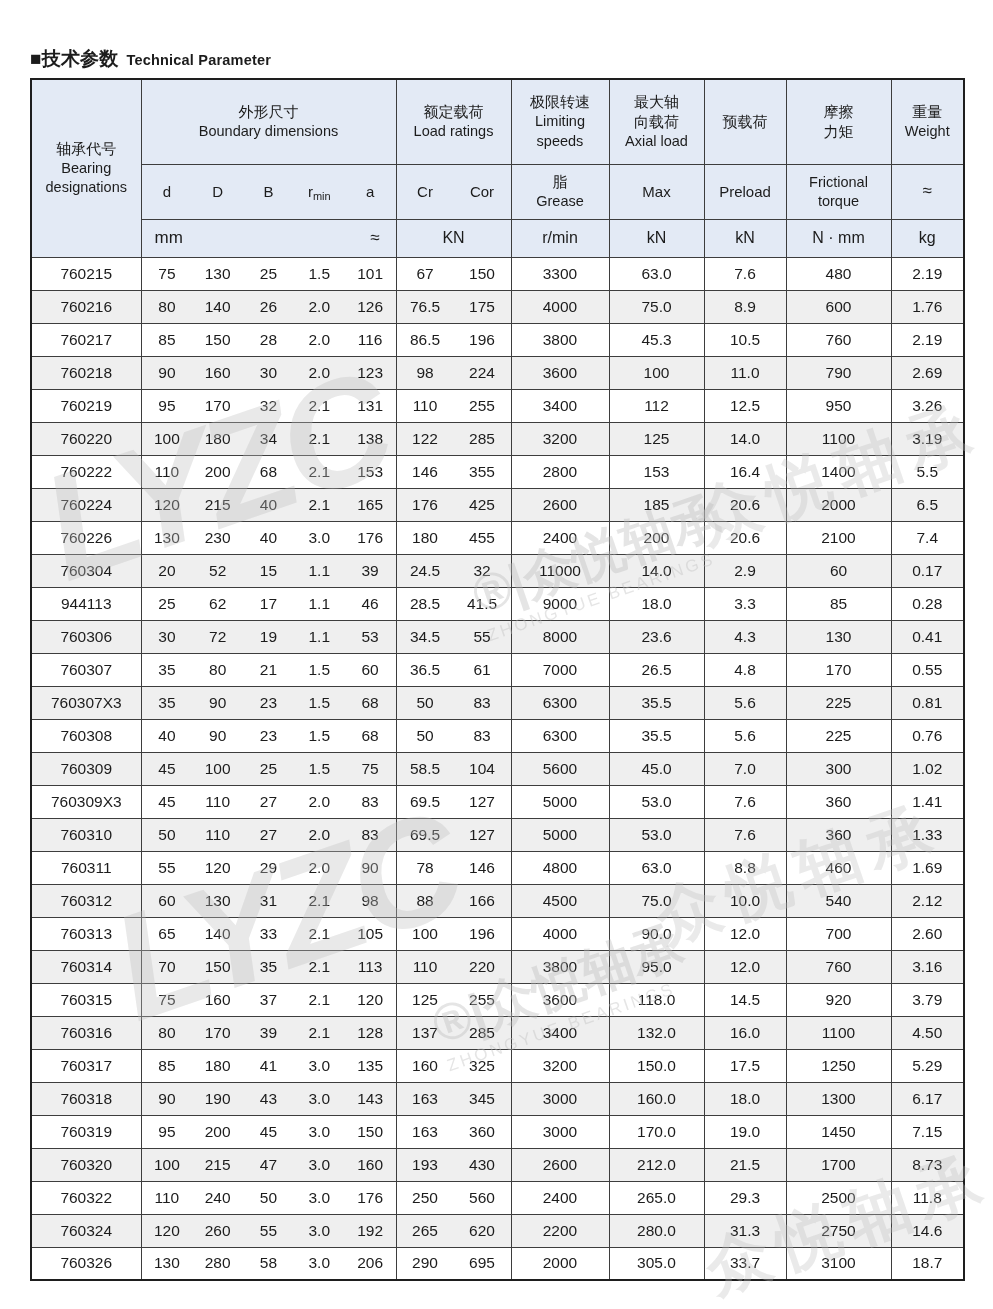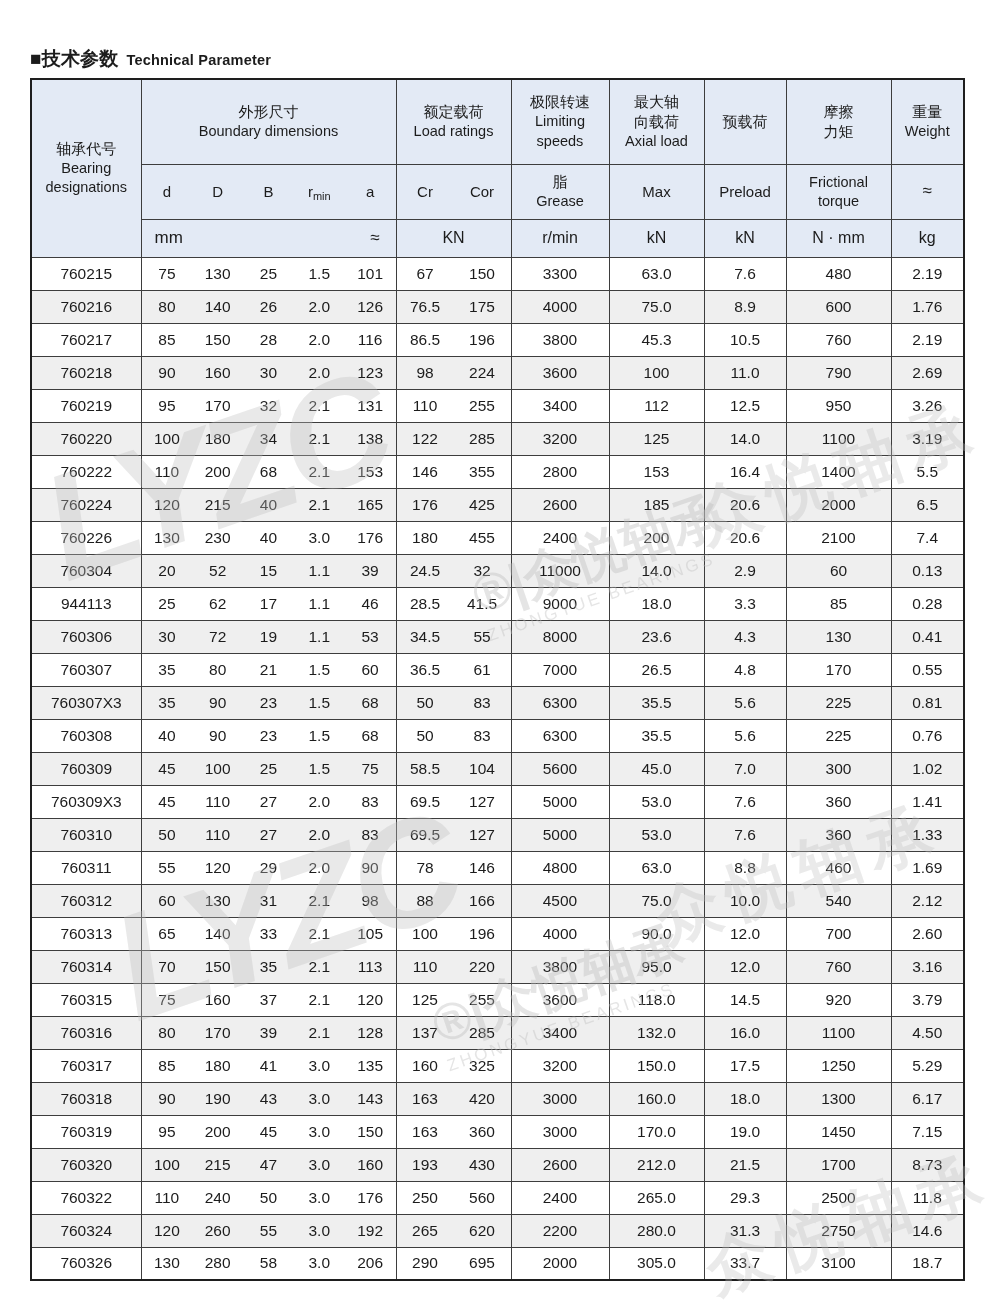--- a/index.html
+++ b/index.html
@@ -431,21 +431,21 @@
     <td>
       <div class="flex2">
         <span>24.5</span>
         <span>32</span>
       </div>
     </td>
     <td>11000</td>
     <td>14.0</td>
     <td>2.9</td>
     <td>60</td>
-    <td>0.13</td>
+    <td>0.17</td>
   </tr>
       <tr>
     <td>944113</td>
     <td>
       <div class="flex5">
         <span>25</span>
         <span>62</span>
         <span>17</span>
         <span>1.1</span>
         <span>46</span>
@@ -792,21 +792,21 @@
         <span>90</span>
         <span>190</span>
         <span>43</span>
         <span>3.0</span>
         <span>143</span>
       </div>
     </td>
     <td>
       <div class="flex2">
         <span>163</span>
-        <span>420</span>
+        <span>345</span>
       </div>
     </td>
     <td>3000</td>
     <td>160.0</td>
     <td>18.0</td>
     <td>1300</td>
     <td>6.17</td>
   </tr>
       <tr>
     <td>760319</td>

